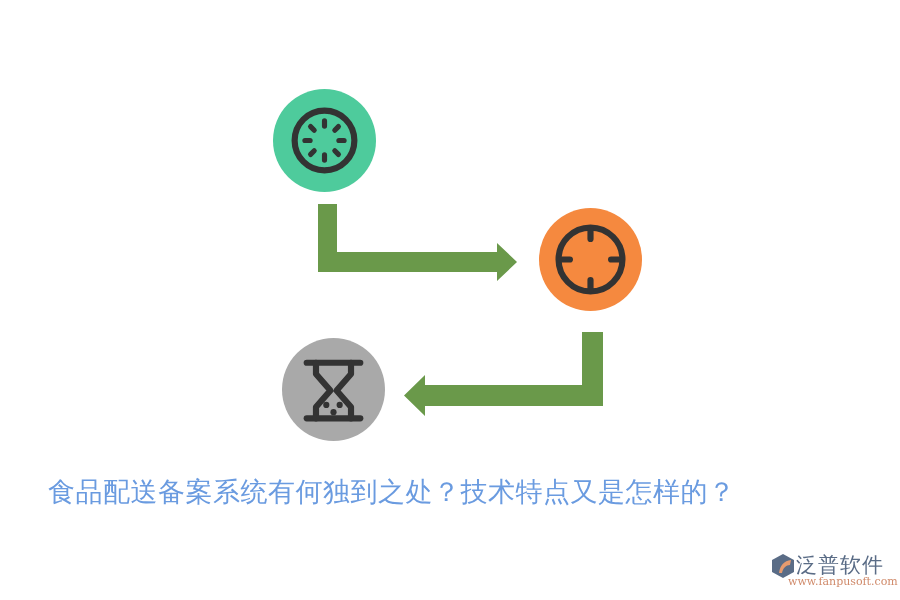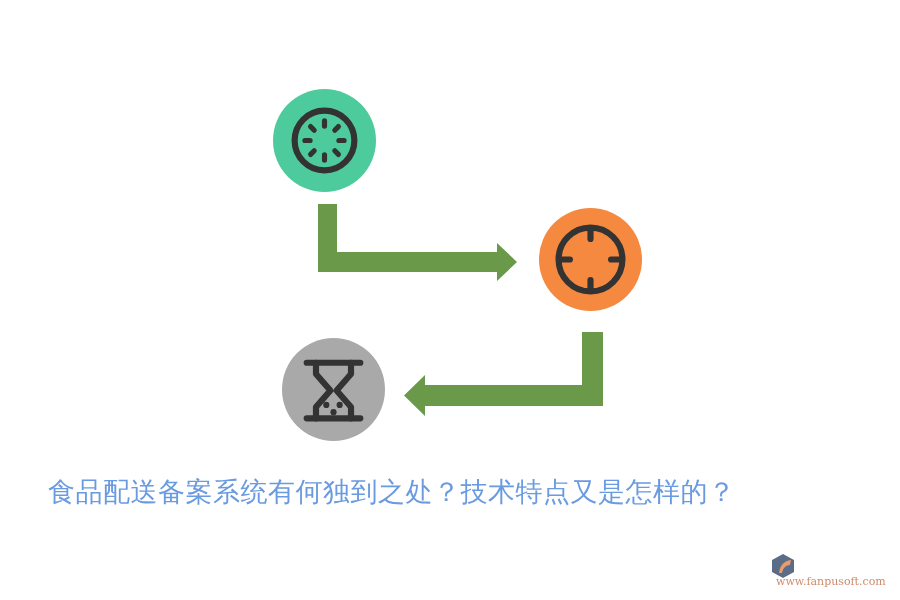--- a/index.html
+++ b/index.html
@@ -9,21 +9,21 @@
   #c1 { left:273px; top:89px; width:103px; height:103px; }
   #c2 { left:539px; top:208px; width:103px; height:103px; }
   #c3 { left:282px; top:338px; width:103px; height:103px; }
   .circle svg { width:100%; height:100%; display:block; }
   #arrows { left:0; top:0; width:900px; height:600px; }
   #title { left:0; top:474px; width:820px; text-align:left; padding-left:48px; box-sizing:border-box;
            font-size:27px; letter-spacing:0.5px; color:#6a9be0; white-space:nowrap; }
   #logo { left:770px; top:553px; width:125px; height:40px; }
   #logo-mark { left:0; top:0; width:26px; height:26px; }
   #logo-text { left:26px; top:-2px; font-size:21px; color:#5a6c86; white-space:nowrap; letter-spacing:1px; }
-  #logo-url { left:6px; top:22px; font-family:"DejaVu Serif", serif; font-size:11px; color:#d08a6a; white-space:nowrap; }
+  #logo-url { left:18px; top:22px; font-family:"DejaVu Serif", serif; font-size:11px; color:#d08a6a; white-space:nowrap; }
 </style>
 </head>
 <body>
 
 <svg id="arrows" class="abs" viewBox="0 0 900 600">
   <path d="M318 204 L337 204 L337 252 L497 252 L497 243 L517 262 L497 281 L497 272 L318 272 Z" fill="#6a994a"></path>
   <path d="M582 332 L603 332 L603 406 L425 406 L425 416 L404 395.5 L425 375 L425 385 L582 385 Z" fill="#6a994a"></path>
 </svg>
 
 <div id="c1" class="abs circle">
@@ -73,14 +73,15 @@
   </svg>
 </div>
 
 <div id="title" class="abs">食品配送备案系统有何独到之处？技术特点又是怎样的？</div>
 
 <div id="logo" class="abs">
   <svg id="logo-mark" class="abs" viewBox="0 0 26 26">
     <path d="M13 1 L24 7 L24 19 L13 25 L2 19 L2 7 Z" fill="#5a6c86"></path>
     <path d="M9 20 C10 12 14 8 21 7 L20 12 C16 12 13 15 12 20 Z" fill="#e79b6e"></path>
   </svg>
+  <span id="logo-text" class="abs">泛普软件</span>
   <span id="logo-url" class="abs">www.fanpusoft.com</span>
 </div>
 
 </body></html>

